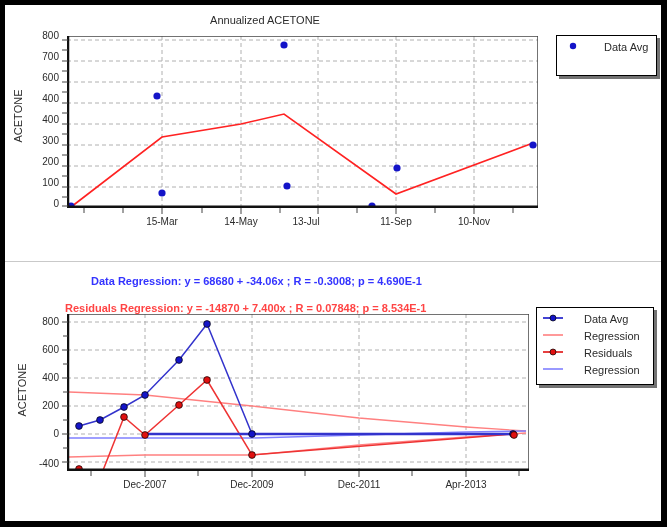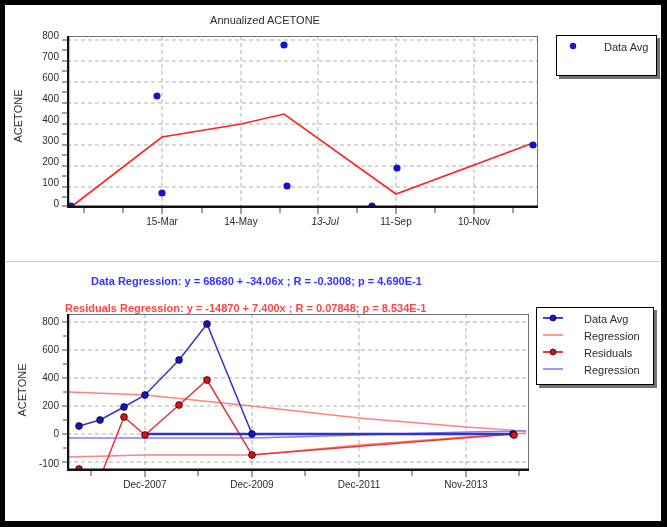--- a/index.html
+++ b/index.html
@@ -156,21 +156,21 @@
         <line x1="2" y1="130" x2="8" y2="130"></line>
           <line x1="2" y1="140" x2="8" y2="140"></line>
         <line x1="2" y1="151" x2="8" y2="151"></line>
           <line x1="2" y1="161" x2="8" y2="161"></line>
         <line x1="2" y1="170" x2="8" y2="170"></line>
       </g>
     </svg>
 
     <div class="tick-lbl xtick" style="left:120px; top:211px; width:74px;">15-Mar</div>
     <div class="tick-lbl xtick" style="left:199px; top:211px; width:74px;">14-May</div>
-    <div class="tick-lbl xtick" style="left:283px; top:211px; width:74px;font-style:italic;">13-Jul</div>
+    <div class="tick-lbl xtick" style="left:264px; top:211px; width:74px;">13-Jul</div>
     <div class="tick-lbl xtick" style="left:354px; top:211px; width:74px;">11-Sep</div>
     <div class="tick-lbl xtick" style="left:432px; top:211px; width:74px;">10-Nov</div>
 
 
     <div class="legend-box" id="top-legend" style="left:551px; top:30px; width:101px; height:41px;">
       <div class="legend-row">
         <span class="legend-mark">
           <svg width="24" height="14">
               <circle cx="12" cy="7" r="3.2" fill="#1414c8"></circle>
             </svg>
@@ -183,21 +183,21 @@
   <div id="divider"></div>
 
   <div class="panel" id="bottom-panel">
 
     <div class="eq" id="eq-data" style="left:58px; top:13px;">Data Regression: y = 68680 + -34.06x ; R = -0.3008; p = 4.690E-1</div>
 
     <div class="eq" id="eq-resid" style="left:32px; top:40px;">Residuals Regression: y = -14870 + 7.400x ; R = 0.07848; p = 8.534E-1</div>
 
     <div class="ylabel-rot" id="bot-ylabel" style="left:-13px; top:122px; width:60px;">ACETONE</div>
 
-    <div class="tick-lbl ytick" style="left:18px; top:196px; width:36px;">-100</div>
+    <div class="tick-lbl ytick" style="left:18px; top:196px; width:36px;">-400</div>
     <div class="tick-lbl ytick" style="left:18px; top:166px; width:36px;">0</div>
     <div class="tick-lbl ytick" style="left:18px; top:138px; width:36px;">200</div>
     <div class="tick-lbl ytick" style="left:18px; top:110px; width:36px;">400</div>
     <div class="tick-lbl ytick" style="left:18px; top:82px; width:36px;">600</div>
     <div class="tick-lbl ytick" style="left:18px; top:54px; width:36px;">800</div>
 
     <svg class="plot-svg" id="bottom-plot" style="left:62px; top:52px;" width="462" height="157" viewBox="0 0 462 157">
       <rect x="0" y="0" width="462" height="157" fill="#ffffff"></rect>
       <g stroke="#b0b0b0" stroke-width="1" stroke-dasharray="4,3">
 
@@ -280,21 +280,21 @@
           <line x1="3" y1="106" x2="8" y2="106"></line>
         <line x1="2" y1="120" x2="8" y2="120"></line>
           <line x1="3" y1="134" x2="8" y2="134"></line>
         <line x1="2" y1="148" x2="8" y2="148"></line>
       </g>
     </svg>
 
     <div class="tick-lbl xtick" style="left:103px; top:217px; width:74px;">Dec-2007</div>
     <div class="tick-lbl xtick" style="left:210px; top:217px; width:74px;">Dec-2009</div>
     <div class="tick-lbl xtick" style="left:317px; top:217px; width:74px;">Dec-2011</div>
-    <div class="tick-lbl xtick" style="left:424px; top:217px; width:74px;">Nov-2013</div>
+    <div class="tick-lbl xtick" style="left:424px; top:217px; width:74px;">Apr-2013</div>
 
 
     <div class="legend-box" id="bottom-legend" style="left:531px; top:45px; width:118px; height:78px;">
       <div class="legend-row">
         <span class="legend-mark">
           <svg width="24" height="14">
             <line x1="2" y1="7" x2="22" y2="7" stroke="#1414c8" stroke-width="1.6"></line>
             <circle cx="12" cy="7" r="3" fill="#1414c8" stroke="#000" stroke-width="0.7"></circle>
           </svg>
         </span>

